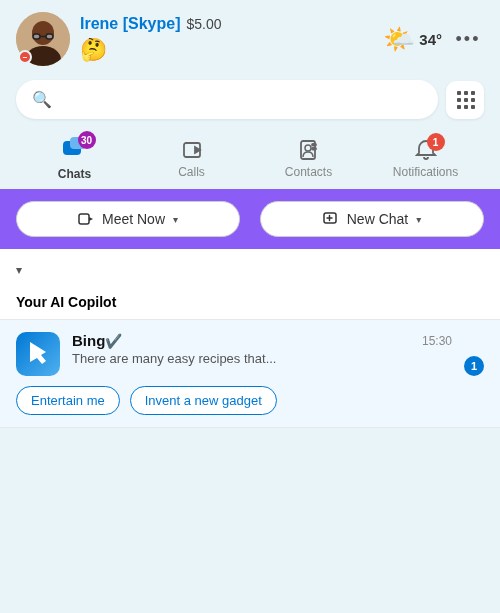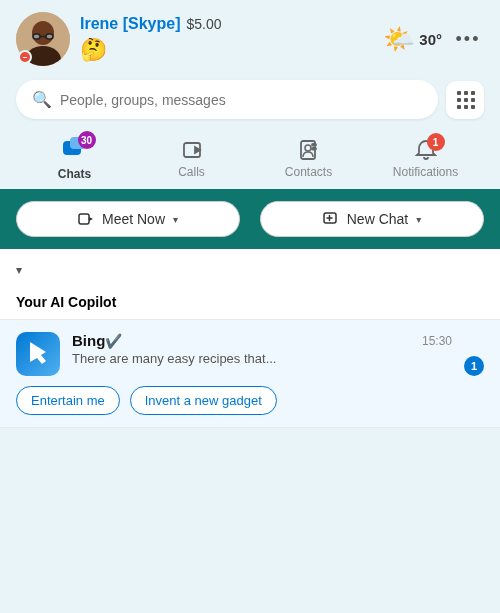--- a/index.html
+++ b/index.html
@@ -210,21 +210,21 @@
       display: flex;
       align-items: center;
       justify-content: center;
     }
     .badge-red {
       background: #e74c3c;
     }
 
     
     .action-bar {
-      background: #0f766e;
+      background: #8b5cf6;
       padding: 12px 16px;
       display: flex;
       gap: 20px;
     }
     .action-btn {
       flex: 1;
       border: 1.5px solid #ccc;
       border-radius: 20px;
       background: white;
       padding: 9px 12px;
@@ -399,30 +399,29 @@
       <span class="header-name">Irene [Skype]</span>
       <span class="header-balance">$5.00</span>
     </div>
     <div>
       <span class="header-emoji">🤔</span>
     </div>
   </div>
   <div class="header-right">
     <div class="weather-badge">
       <span class="weather-icon">🌤️</span>
-      <span>30°</span>
+      <span>34°</span>
     </div>
     <button class="more-btn">•••</button>
   </div>
 </div>
 
 <div class="search-section">
   <div class="search-bar">
     <span class="search-icon">🔍</span>
-    <input class="search-input" type="text" placeholder="People, groups, messages" style="">
   </div>
   <button class="grid-btn">
     <div class="grid-dots">
       <div class="grid-dot"></div>
         <div class="grid-dot"></div>
         <div class="grid-dot"></div>
       <div class="grid-dot"></div>
         <div class="grid-dot"></div>
         <div class="grid-dot"></div>
       <div class="grid-dot"></div>

